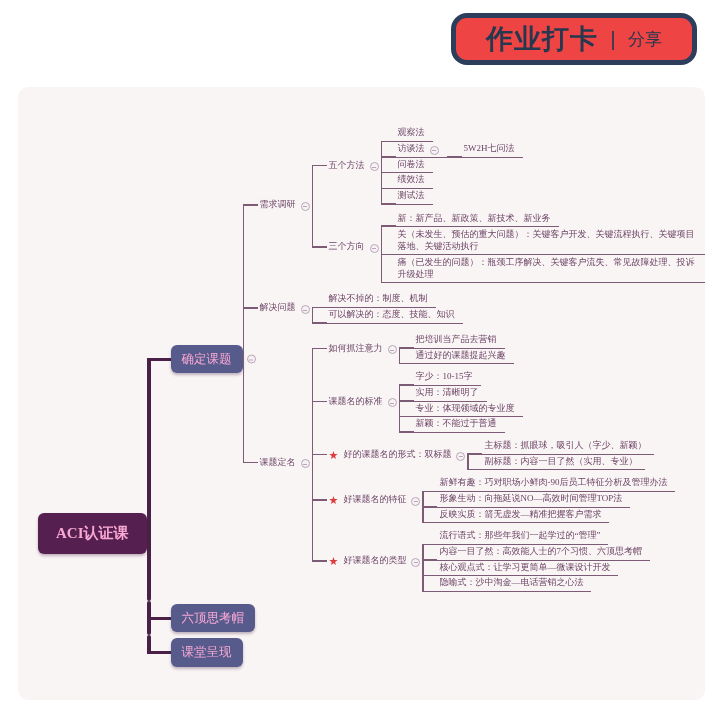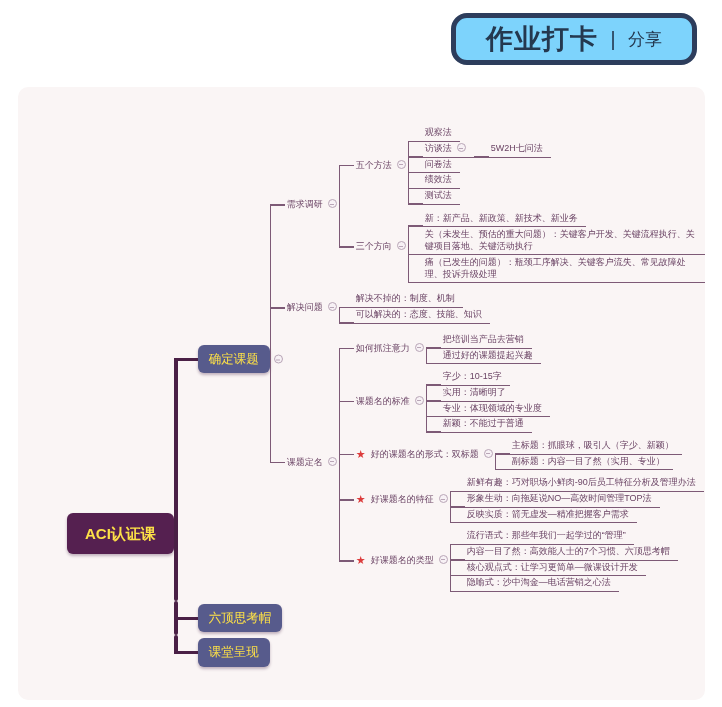--- a/index.html
+++ b/index.html
@@ -5,21 +5,21 @@
   html,body{margin:0;padding:0;}
   body{
     width:722px;height:707px;position:relative;overflow:hidden;
     background:#ffffff;
     font-family:"Liberation Sans","DejaVu Sans",sans-serif;
   }
   
   .badge{
     position:absolute;top:13px;right:25px;height:40px;
     display:flex;align-items:center;justify-content:center;gap:12px;
-    background:#7dd3fc;border:5px solid #2d3d5c;border-radius:16px;
+    background:#ef4444;border:5px solid #2d3d5c;border-radius:16px;
     padding:1px 30px;box-sizing:content-box;
   }
   .badge-title{font-size:27px;font-weight:bold;color:#24384f;letter-spacing:1px;}
   .badge-sep{font-size:21px;font-weight:bold;color:#24384f;transform:scaleX(.6);}
   .badge-sub{font-size:17px;font-weight:normal;color:#24384f;}
   
   .card{
     position:absolute;left:18px;top:87px;width:687px;height:613px;
     background:#faf5f5;border-radius:10px;overflow:hidden;
   }
@@ -34,27 +34,27 @@
   .kid:first-child::after{top:50%;bottom:0;}
   .kid:last-child::after{top:0;bottom:50%;}
   .kid:only-child::after{display:none;}
   
   .kid.leaf::before{top:auto;bottom:0;}
   .kid.leaf:first-child::after{display:none;}
   .kid.leaf:last-child::after{top:0;bottom:0;}
   .kid.leaf:only-child::after{display:none;}
   .pv{padding-top:3px;padding-bottom:3px;}
   
-  .lbl{display:flex;align-items:flex-start;gap:5px;color:#6a4364;font-size:9px;
-    line-height:1.3;white-space:nowrap;padding:1px 2px;}
+  .lbl{display:flex;align-items:flex-end;gap:5px;color:#6a4364;font-size:9px;
+    line-height:1.3;white-space:nowrap;padding:1px 2px;font-family:Liberation Serif, serif;}
   .u{border-bottom:1.5px solid #7d5a76;padding:1px 8px 2px 2px;}
   .wrap{white-space:normal;max-width:338px;line-height:1.35;}
-  .box{border-radius:6px;color:#fde047;justify-content:center;position:relative;
+  .box{border-radius:6px;color:#f9a8d4;justify-content:center;position:relative;
     box-shadow:0 2px 3px rgba(60,20,60,.3);}
-  .root-box{background:#552050;font-size:15px;font-weight:bold;padding:11px 18px;margin-left:29px;}
+  .root-box{background:#552050;font-size:15px;font-weight:bold;padding:11px 18px;}
   .l1{background:#575b8c;font-size:12.5px;padding:6px 11px;}
   .root-off{margin-top:280px;}
   
   .kids-root > .kid{padding-left:24px;}
   .kids-root > .kid::before{width:24px;height:3px;top:calc(50% - 1.5px);background:#4a2046;}
   .kids-root > .kid::after{width:4px;background:#4a2046;border-radius:2px;}
   
   .clps{width:9px;height:9px;flex:none;border-radius:50%;border:1px solid #b9a6b7;
     background:#f7f1f5;position:relative;box-sizing:border-box;}
   .clps::before{content:"";position:absolute;left:1.5px;right:1.5px;top:50%;height:1px;background:#b9a6b7;}

